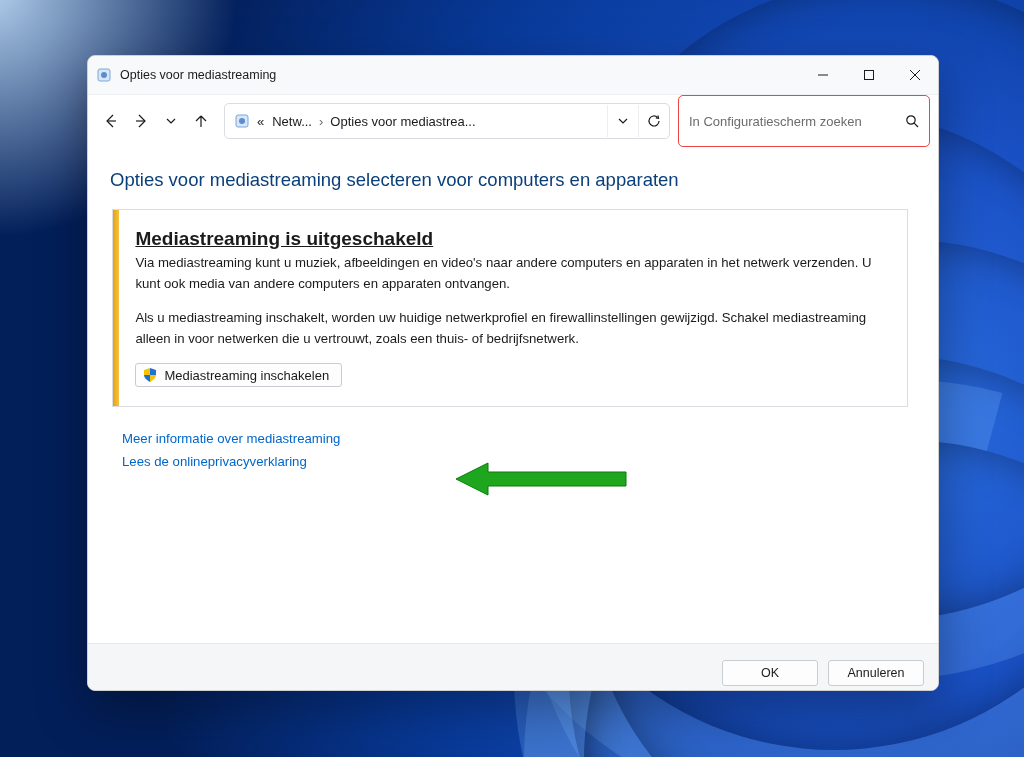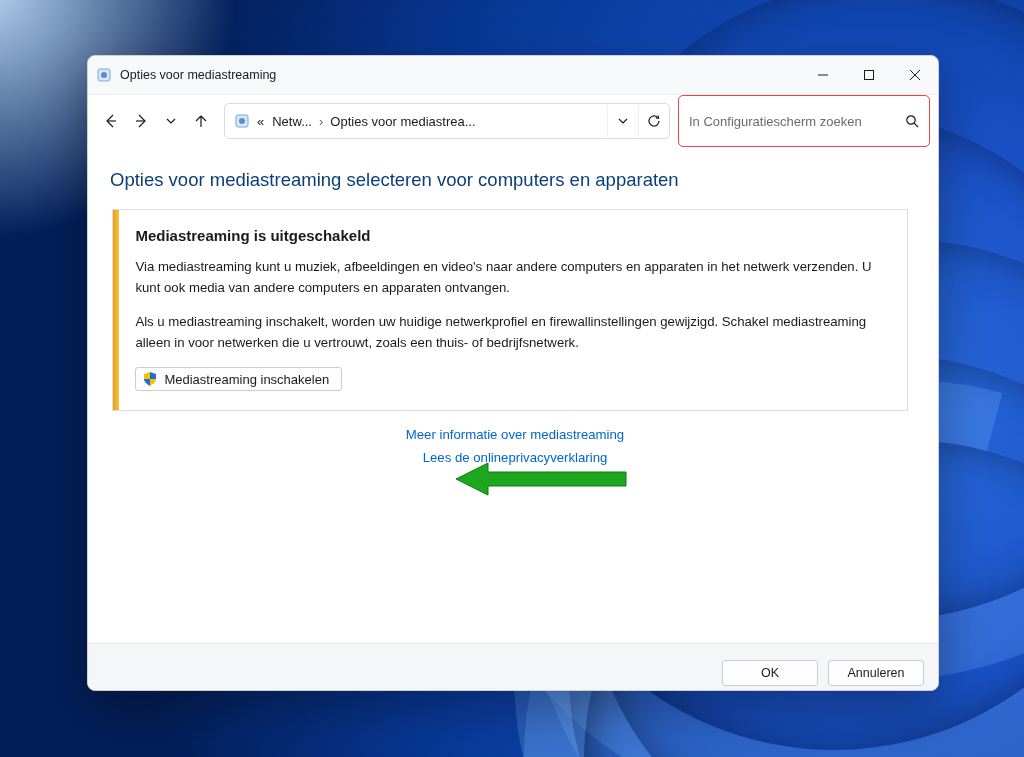--- a/index.html
+++ b/index.html
@@ -127,36 +127,36 @@
     display:flex;
   }
   .notice-bar{
     width:10px;
     background:linear-gradient(to right,#e8a20b,#f5c24b);
   }
   .notice-body{
     padding:14px 18px 16px 16px;
     font-size:13.2px;color:#1b1b1b;line-height:1.55;
   }
-  .notice-title{font-weight:700;margin-bottom:10px;font-size:15px;}
+  .notice-title{font-weight:700;font-size:19px;text-decoration:underline;}
   .notice-body p{margin:0 0 14px 0;}
   .enable-btn{
     display:inline-flex;align-items:center;
     border:1px solid #c9ccd1;background:#fdfdfd;
     font-family:inherit;font-size:13px;color:#1b1b1b;
     padding:3px 12px 3px 6px;cursor:pointer;
     border-radius:3px;
   }
   .shield{
     width:16px;height:16px;margin-right:6px;display:inline-block;
   }
 
   .links{
-    margin:12px 0 0 16px;
-    font-size:13.2px;line-height:1.8;text-align:center;
+    margin:20px 0 0 16px;
+    font-size:13.2px;line-height:1.8;
   }
   .links a{color:#0066cc;text-decoration:none;cursor:pointer;}
 
   
   .footer{
     height:46px;border-top:1px solid #e6e8eb;
     background:#f5f6f8;
     border-radius:0 0 8px 8px;
     display:flex;align-items:center;justify-content:flex-end;
     padding:0 14px;gap:10px;

